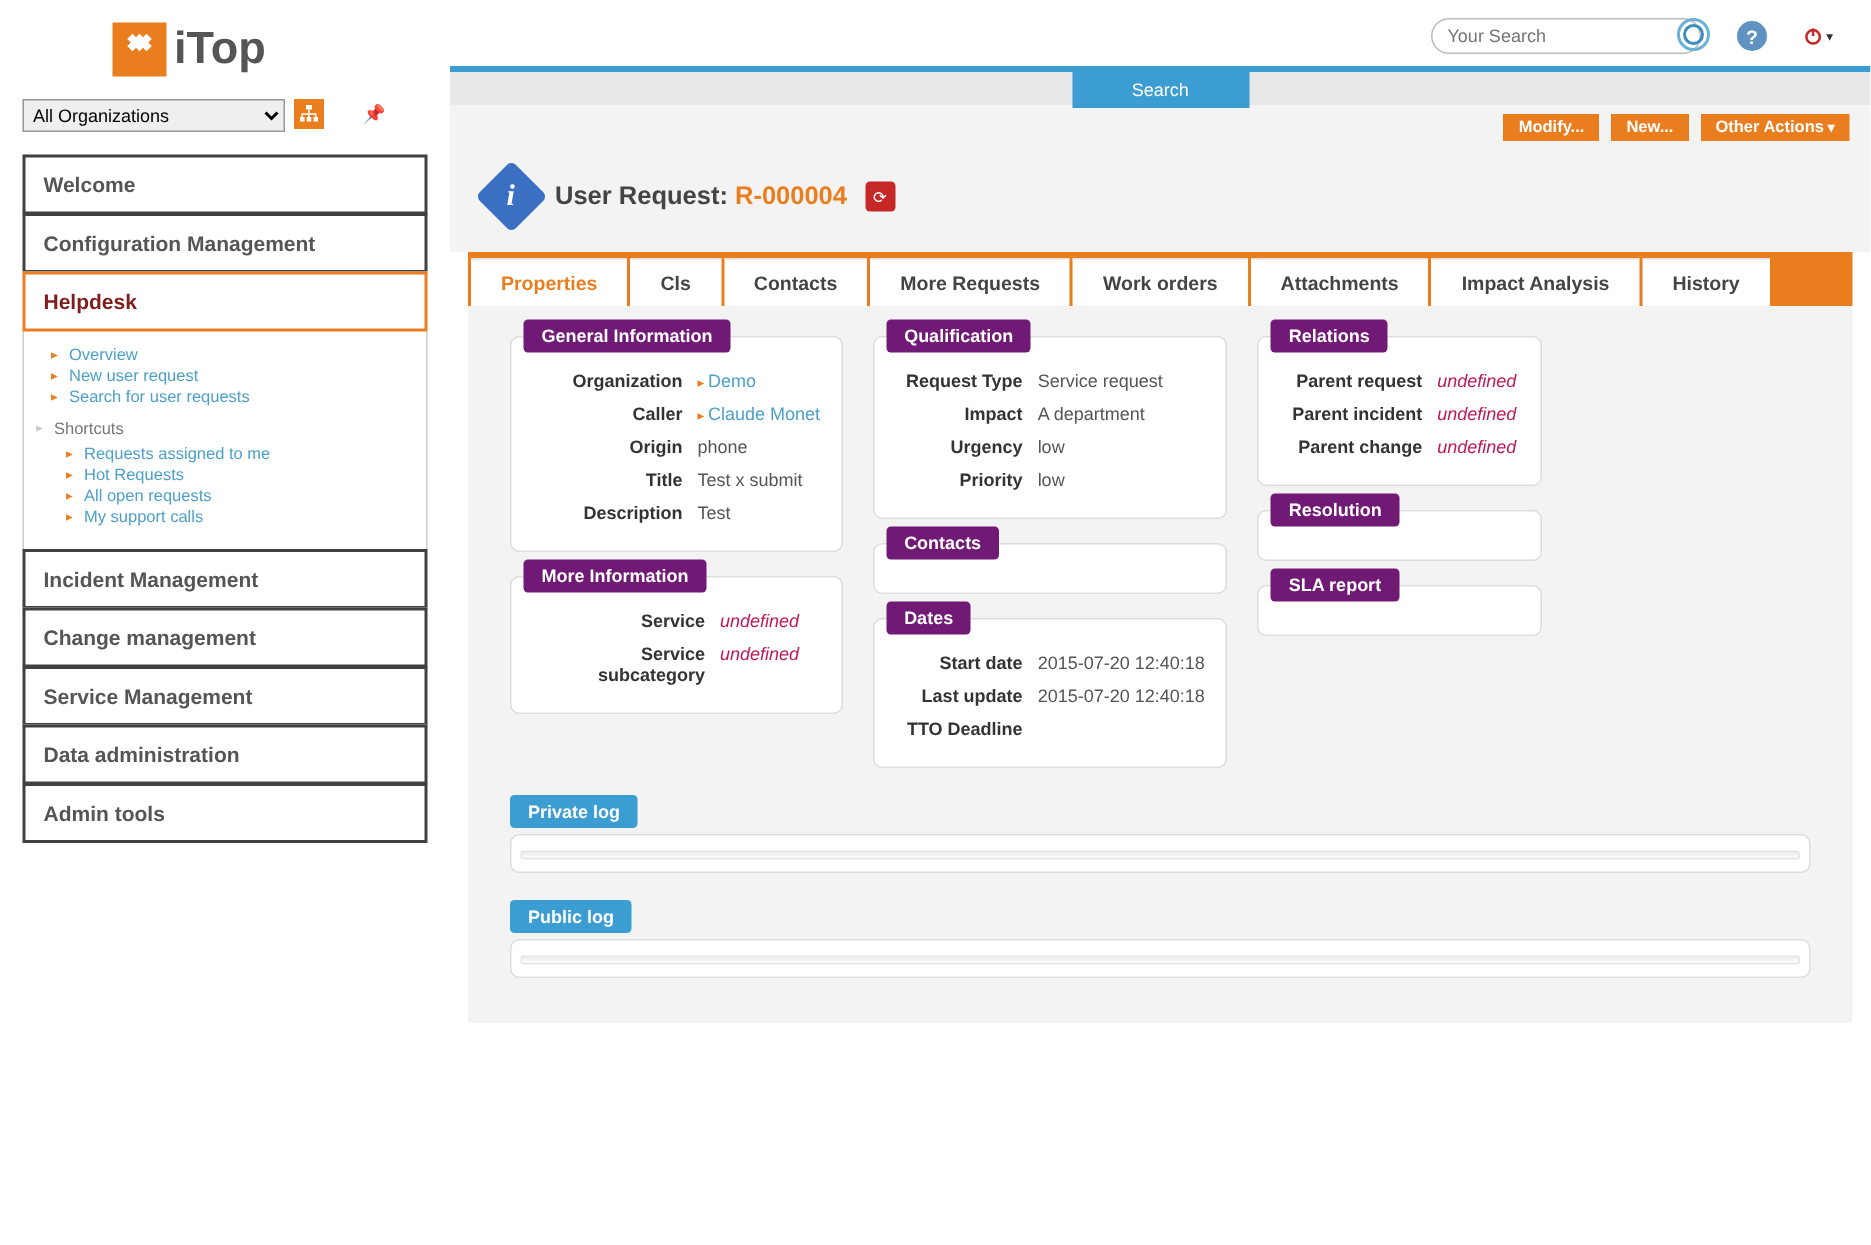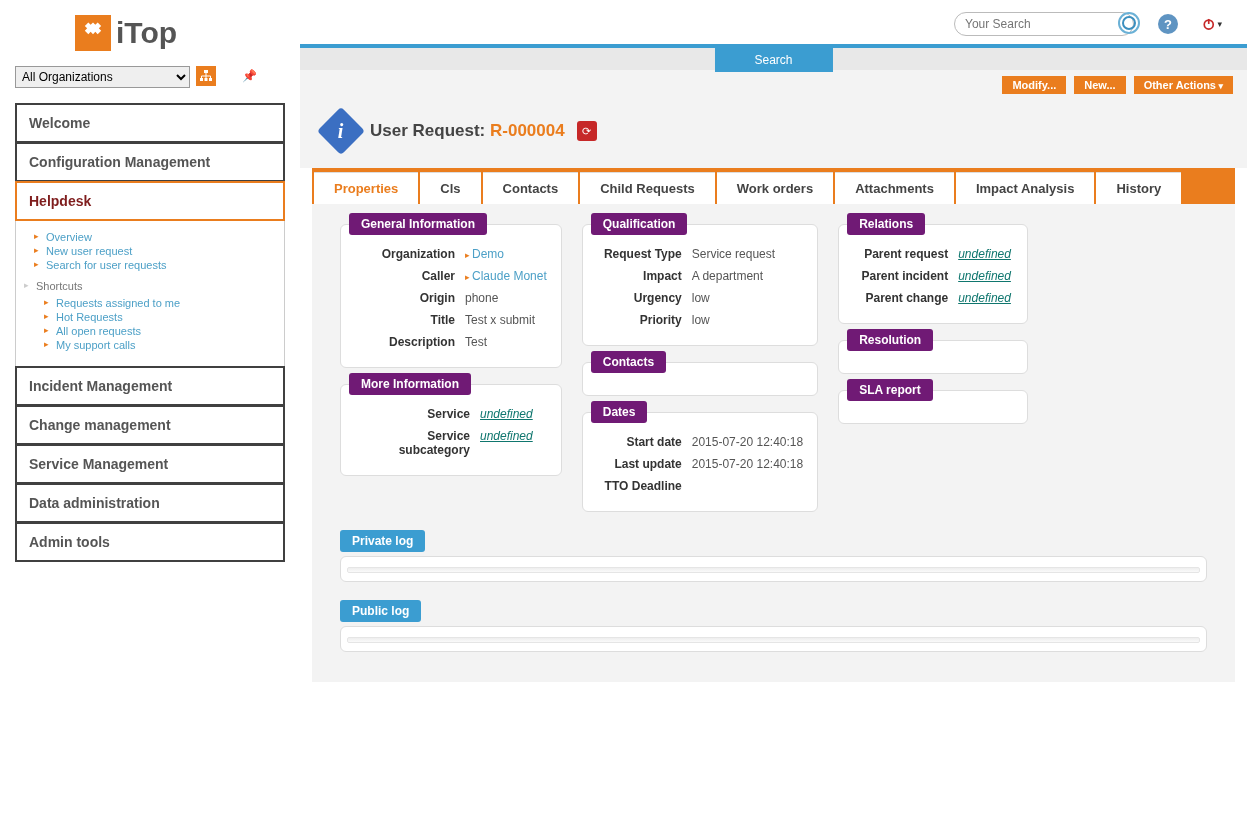--- a/index.html
+++ b/index.html
@@ -58,21 +58,21 @@
 .content { background:#f3f3f3; margin:0 12px; padding: 20px 28px 30px; }
 .cols { display:flex; gap: 20px; align-items:flex-start;}
 .col { display:flex; flex-direction:column; gap:16px; }
 .fieldset { border:1px solid #ddd; border-radius:6px; background:#fff; padding: 18px 14px 14px; position:relative; min-width:190px;}
 .legend { position:absolute; top:-12px; left:8px; background:#701a75; color:#fff; padding:4px 12px; font-size:12px; font-weight:bold; border-radius:3px;}
 .field-row { display:flex; padding:4px 0; font-size:12px;}
 .field-label { width:110px; text-align:right; font-weight:bold; color:#333; padding-right:10px;}
 .field-value { color:#555; }
 .field-value.link { color:#4da0c7; cursor:pointer;}
 .field-value.link::before { content:"▸ "; color:#ea7d1e; font-size:9px;}
-.field-value.undef { font-style:italic; color:#0f766e;text-decoration:underline;}
+.field-value.undef { font-style:italic; color:#be185d;}
 .col2 .field-label { width:95px;}
 .col3 .field-label { width:105px;}
 
 .log-section { margin-top:18px; }
 .log-legend { display:inline-block; background:#3b9dd1; color:#fff; padding:4px 12px; font-size:12px; font-weight:bold; border-radius:3px; margin-bottom:4px;}
 .log-box { border:1px solid #ddd; border-radius:6px; background:#fff; height:26px; position:relative; overflow:hidden;}
 .log-box::after{ content:""; position:absolute; left:6px; right:6px; top:10px; height:4px; background:linear-gradient(#eee,#fafafa); border:1px solid #e5e5e5; border-radius:2px;}
 </style>
 </head>
 <body>
@@ -158,21 +158,21 @@
       <span class="page-title">
         <span>User Request: </span><span class="req-id">R-000004</span>
       </span>
       <span class="refresh-badge">⟳</span>
     </div>
 
     <div class="tabs-wrap">
       <div class="tab active">Properties</div>
       <div class="tab">Cls</div>
       <div class="tab">Contacts</div>
-      <div class="tab">Child Requests</div>
+      <div class="tab">More Requests</div>
       <div class="tab">Work orders</div>
       <div class="tab">Attachments</div>
       <div class="tab">Impact Analysis</div>
       <div class="tab">History</div>
     </div>
 
     <div class="content">
       <div class="cols">
         <div class="col">
           <div class="fieldset">

